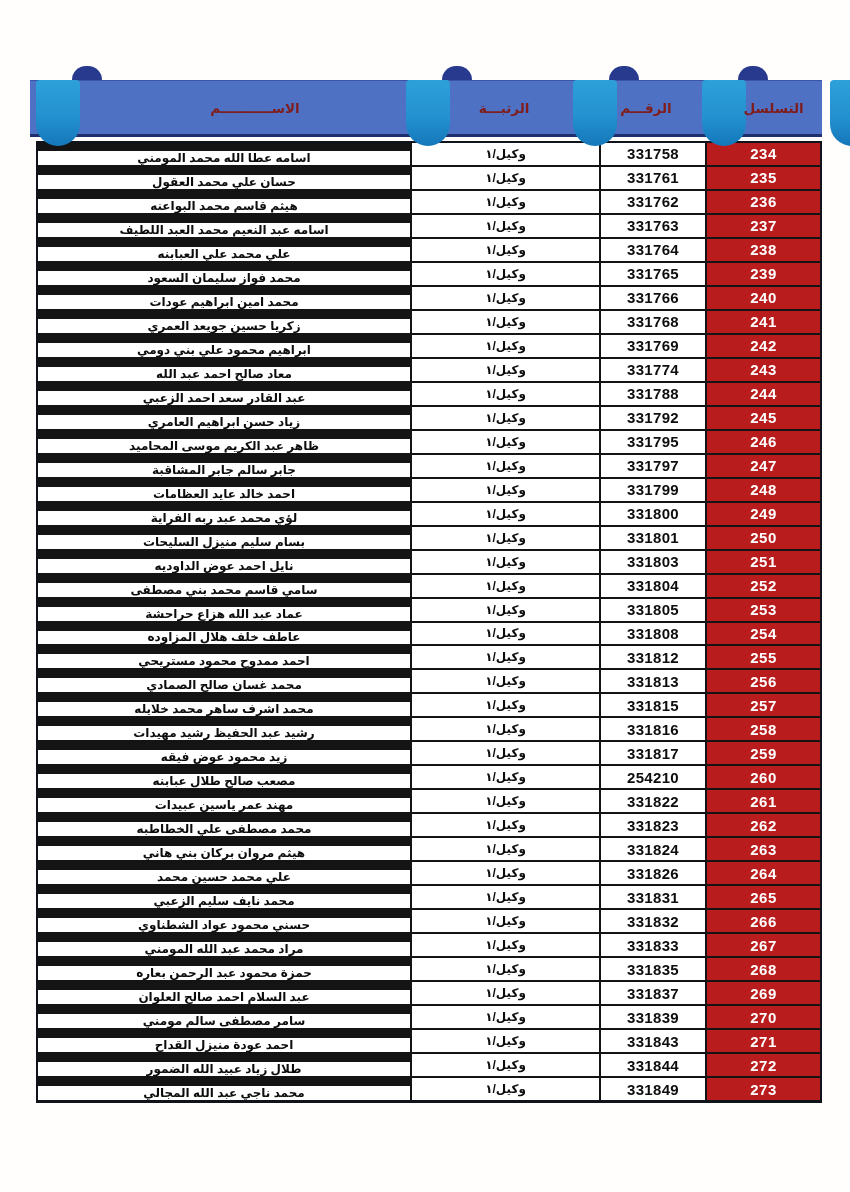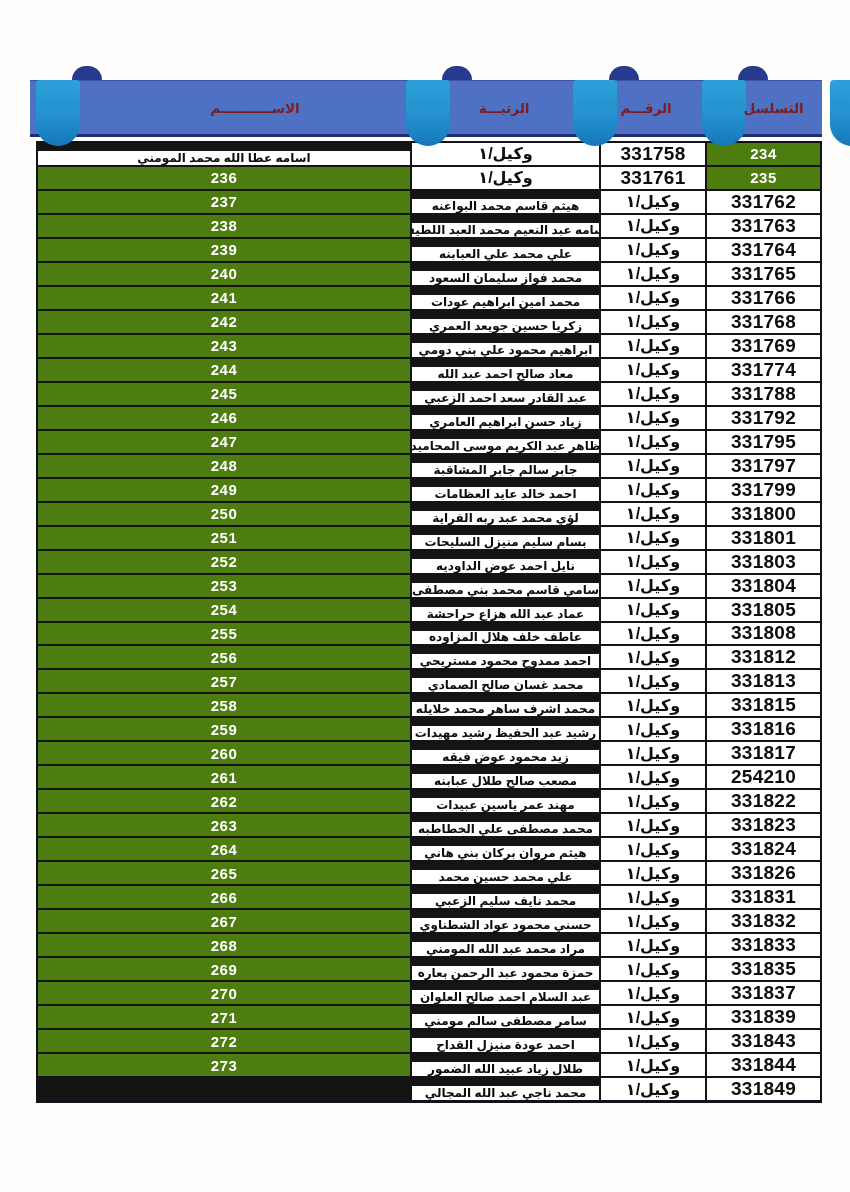--- a/index.html
+++ b/index.html
@@ -55,25 +55,25 @@
     grid-auto-rows:1fr;
     gap:2px;
   }
   .cell{
     background:#ffffff;
     display:flex;align-items:center;justify-content:center;
     overflow:hidden;white-space:nowrap;
     color:#0d0d0d;font-weight:bold;
   }
   .c-serial{
-    background:#4d7c0f;color:#ffffff;
+    background:#b91c1c;color:#ffffff;
     font-size:15px;letter-spacing:.5px;
   }
-  .c-number{font-size:19px;letter-spacing:.3px;}
-  .c-rank{font-size:16px;direction:rtl;}
+  .c-number{font-size:15px;letter-spacing:.3px;}
+  .c-rank{font-size:12px;direction:rtl;}
   .c-name{font-size:12px;direction:rtl;margin-top:8px;}
 </style>
 </head>
 <body>
 
 <div class="page">
 
   <div>
 
     <div class="ribbon-notch" style="left:72px;"></div>
@@ -96,20 +96,21 @@
   </div>
 
   <div class="tbl">
       <div class="cell c-serial">234</div>
       <div class="cell c-number">331758</div>
       <div class="cell c-rank">وكيل/١</div>
       <div class="cell c-name">اسامه عطا الله محمد المومني</div>
       <div class="cell c-serial">235</div>
       <div class="cell c-number">331761</div>
       <div class="cell c-rank">وكيل/١</div>
+      <div class="cell c-name">حسان علي محمد العقول</div>
       <div class="cell c-serial">236</div>
       <div class="cell c-number">331762</div>
       <div class="cell c-rank">وكيل/١</div>
       <div class="cell c-name">هيثم قاسم محمد البواعنه</div>
       <div class="cell c-serial">237</div>
       <div class="cell c-number">331763</div>
       <div class="cell c-rank">وكيل/١</div>
       <div class="cell c-name">اسامه عبد النعيم محمد العبد اللطيف</div>
       <div class="cell c-serial">238</div>
       <div class="cell c-number">331764</div>

